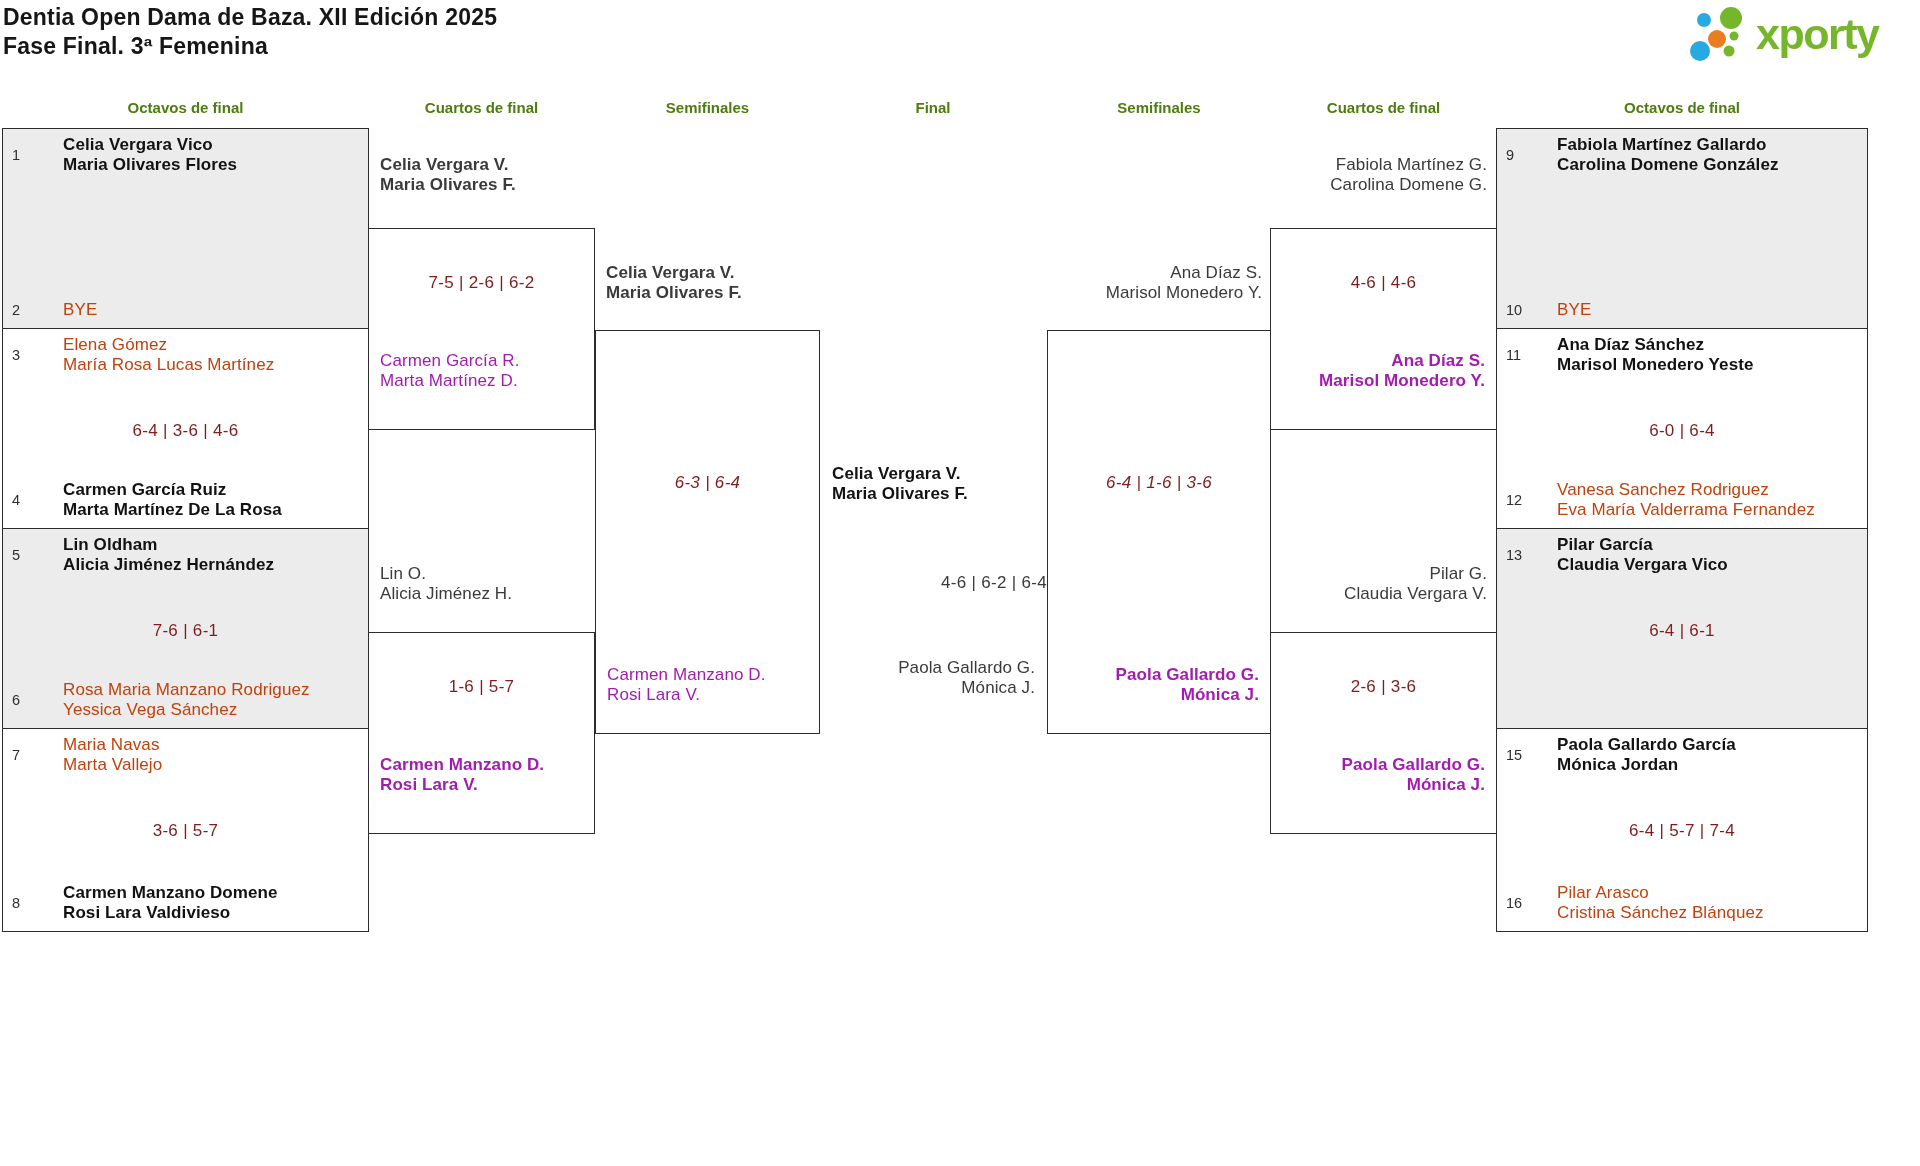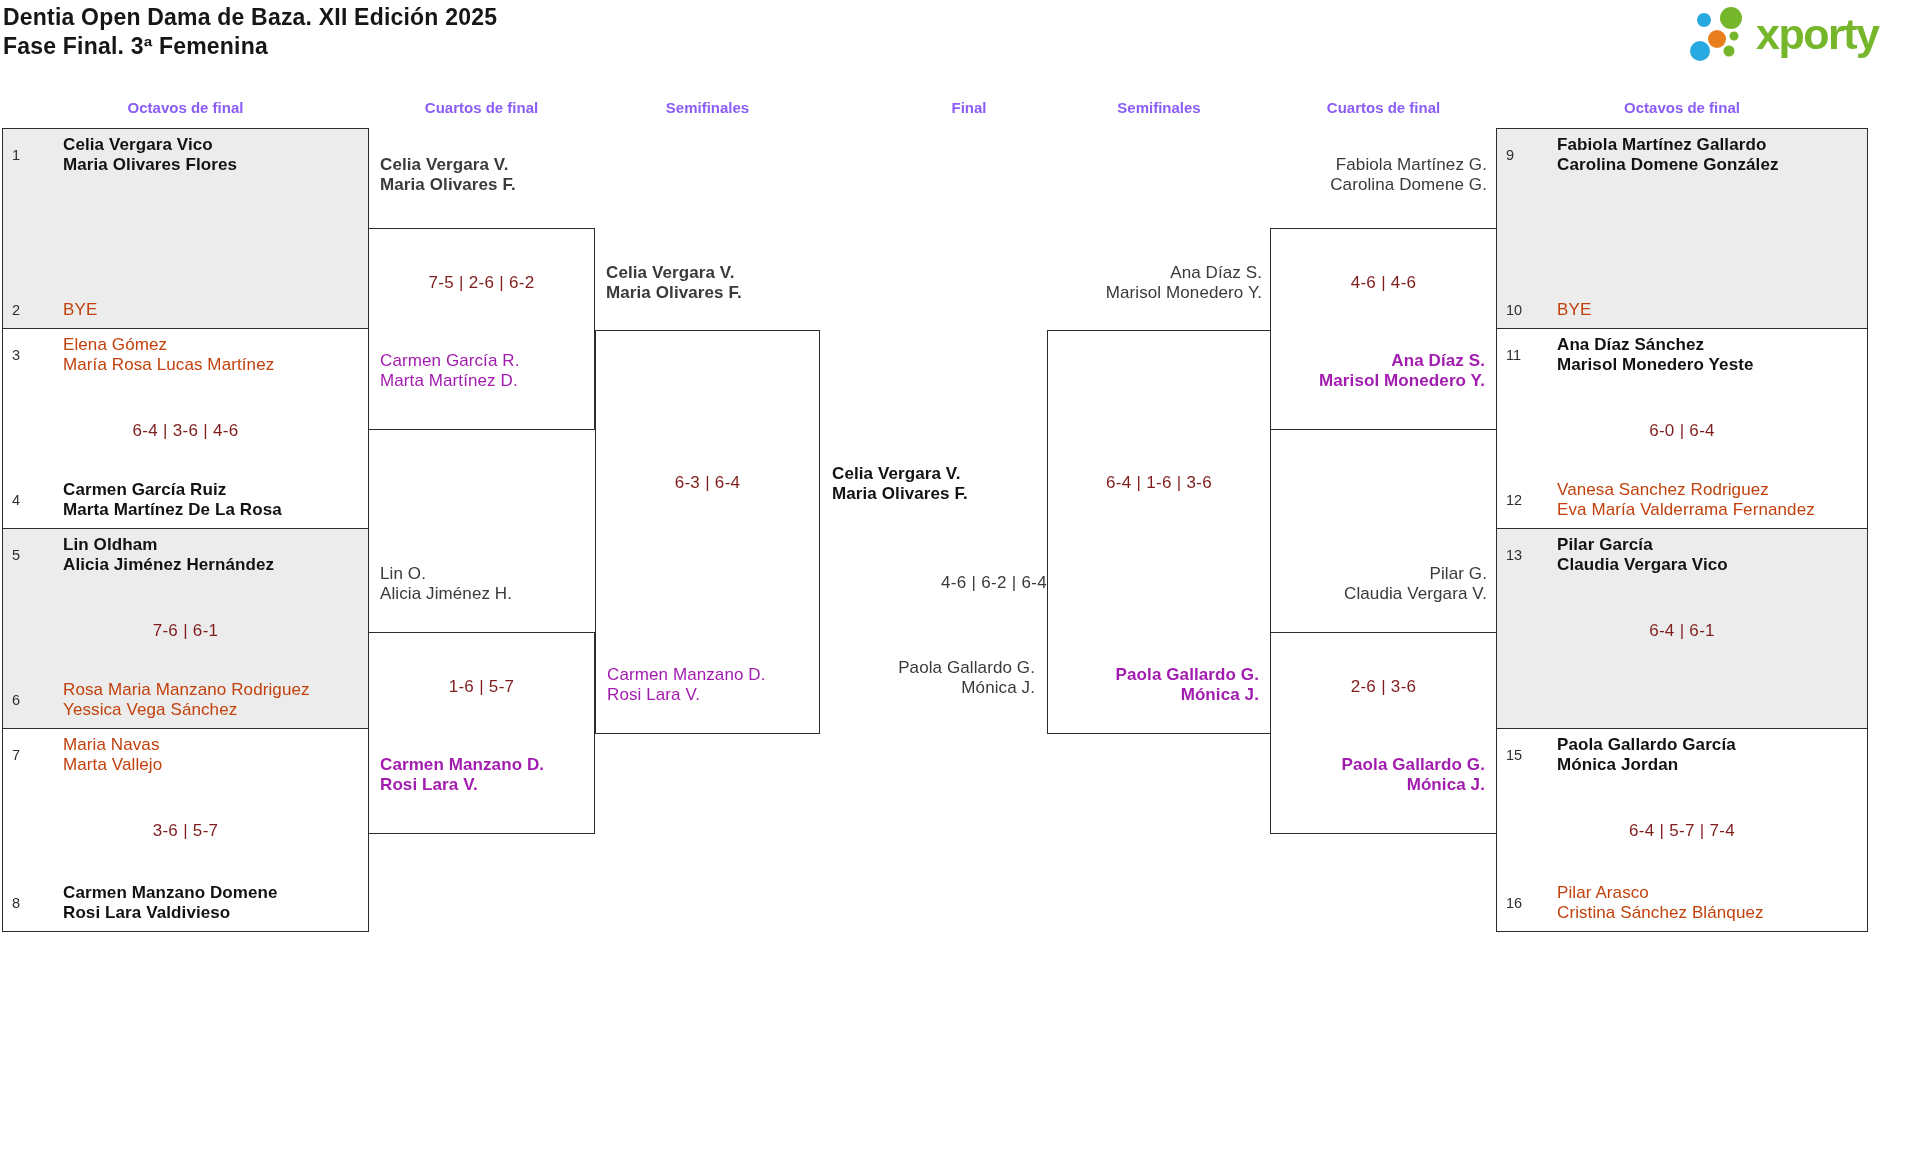--- a/index.html
+++ b/index.html
@@ -10,25 +10,25 @@
   .title{position:absolute;left:3px;top:3px;font-size:23px;line-height:29px;font-weight:700;
          color:#161616;letter-spacing:.2px;}
 
   
   .logo{position:absolute;left:1686px;top:4px;width:232px;height:64px;}
   .logo svg{position:absolute;left:0;top:0;}
   .logo-text{position:absolute;left:70px;top:6px;font-size:43px;line-height:48px;font-weight:700;
              letter-spacing:-1.5px;}
 
   
-  .rh{position:absolute;top:99px;height:18px;text-align:center;font-size:15px;font-weight:700;color:#8b5cf6;}
+  .rh{position:absolute;top:99px;height:18px;text-align:center;font-size:15px;font-weight:700;color:#4d7c0f;}
   .rh1{left:2px;width:367px;}
   .rh2{left:368px;width:227px;}
   .rh3{left:595px;width:225px;}
-  .rh4{left:855px;width:228px;}
+  .rh4{left:819px;width:228px;}
   .rh5{left:1047px;width:224px;}
   .rh6{left:1270px;width:227px;}
   .rh7{left:1496px;width:372px;}
 
   
   .box{position:absolute;border:1.5px solid #2c2c2c;box-sizing:border-box;background:#fff;}
   .gray{background:#ececec;}
   .oL{left:2px;width:367px;}
   .oR{left:1496px;width:372px;}
   .ry1{top:128px;height:201px;}
@@ -47,21 +47,21 @@
   .trow.top{top:6px;}
   .trow.bot{bottom:8px;}
   .seed{flex:0 0 28px;padding-left:9px;box-sizing:border-box;font-size:14.5px;color:#2e2e2e;}
   .tname{flex:1;font-size:17px;line-height:20px;color:#c2410c;letter-spacing:.1px;}
   .tname .l{display:block;margin-left:32px;}
   .b{font-weight:700;color:#121212;}
 
   .score{position:absolute;left:0;right:0;text-align:center;font-size:17px;color:#7f1d1d;letter-spacing:.3px;}
   .obox .score{top:92px;}
   .qbox .score{top:44px;}
-  .sbox .score{top:142px;}
+  .sbox .score{top:142px;font-style:italic;}
 
   .inside{position:absolute;left:11px;right:11px;font-size:17px;line-height:20px;color:#a21caf;letter-spacing:.1px;}
   .inside .l{display:block;}
   .qbox .inside{top:122px;}
   .sbox .inside{top:334px;}
   .alignR{text-align:right;}
 
   
   .lbl{position:absolute;font-size:17px;line-height:20px;color:#3a3a3a;letter-spacing:.1px;}
   .lbl .l{display:block;}

